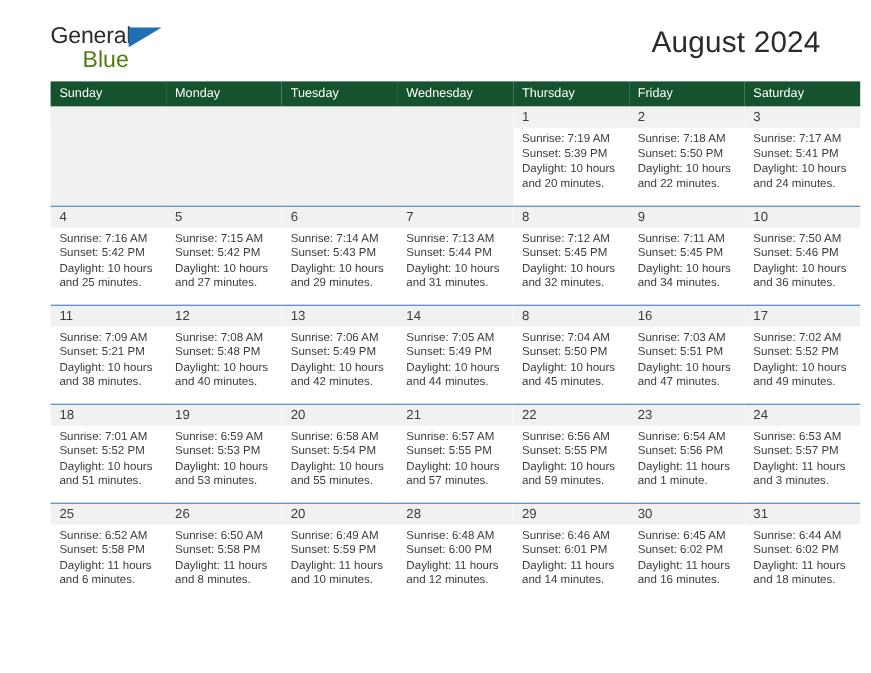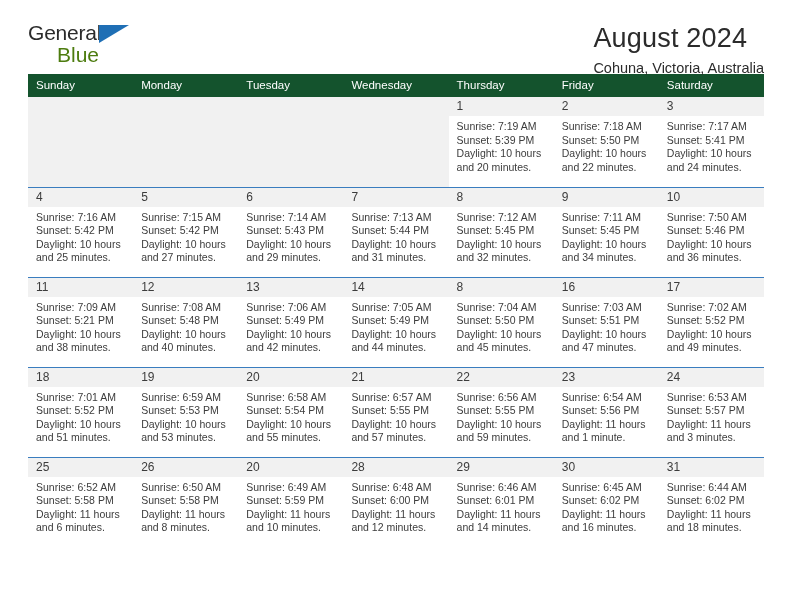--- a/index.html
+++ b/index.html
@@ -6,21 +6,21 @@
   html, body {
     width: 792px;
     height: 612px;
     background: #ffffff;
     font-family: "Liberation Sans", sans-serif;
   }
   .page {
     position: relative;
     width: 792px;
     height: 612px;
-    padding: 0 28px;
+    padding: 0 46px;
   }
 
   
   .top {
     display: flex;
     align-items: flex-start;
     justify-content: space-between;
     height: 74px;
     padding-top: 22px;
   }
@@ -47,21 +47,21 @@
   .logo-tri {
     position: absolute;
     left: 71px;
     top: 3px;
     width: 0;
     height: 0;
     border-left: 30px solid #1f6fb5;
     border-bottom: 18px solid transparent;
   }
 
-  .titles { text-align: left; padding-top: 0px; }
+  .titles { text-align: center; padding-top: 0px; }
   .cal-title {
     font-size: 27px;
     font-weight: normal;
     color: #2b2b2b;
     line-height: 32px;
     letter-spacing: 0.2px;
   }
   .cal-sub {
     font-size: 14.5px;
     color: #2b2b2b;
@@ -119,21 +119,20 @@
   <div class="top">
 
     <div class="logo">
       <span class="logo-general">General</span>
       <span class="logo-tri"></span>
       <span class="logo-blue">Blue</span>
     </div>
 
     <div class="titles">
       <div class="cal-title">August 2024</div>
-      <div class="cal-sub">Cohuna, Victoria, Australia</div>
     </div>
 
   </div>
 
   <table class="cal">
     <thead>
       <tr id="weekday-row">
           <th>Sunday</th>
           <th>Monday</th>
           <th>Tuesday</th>

